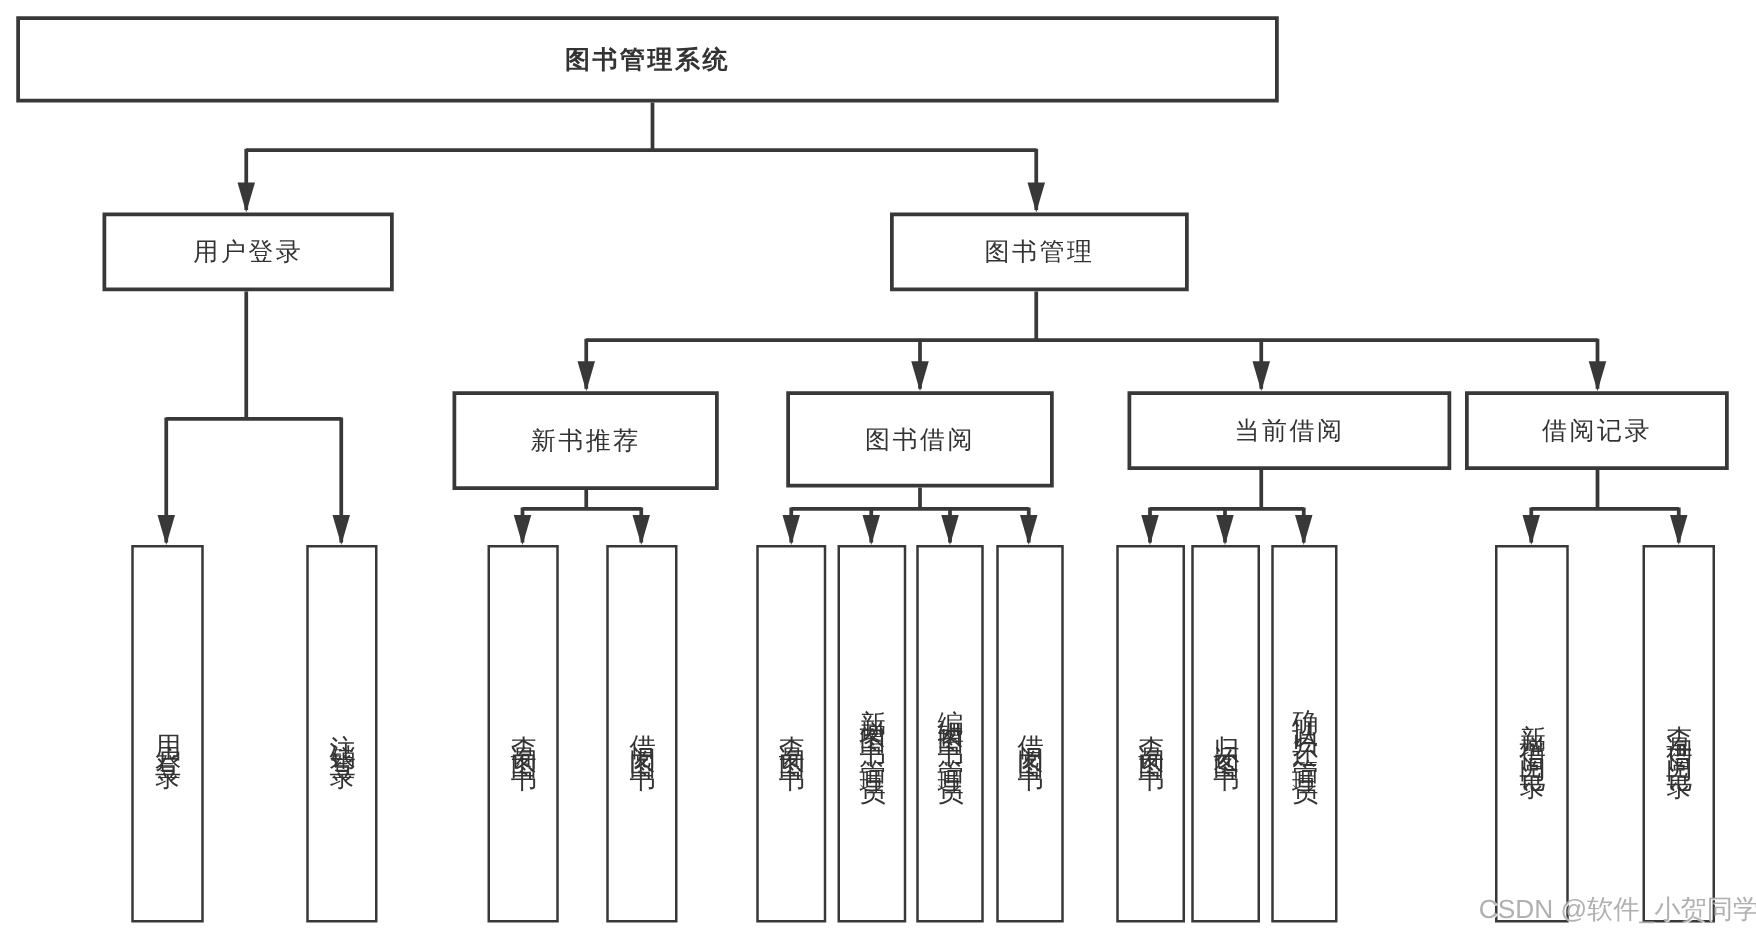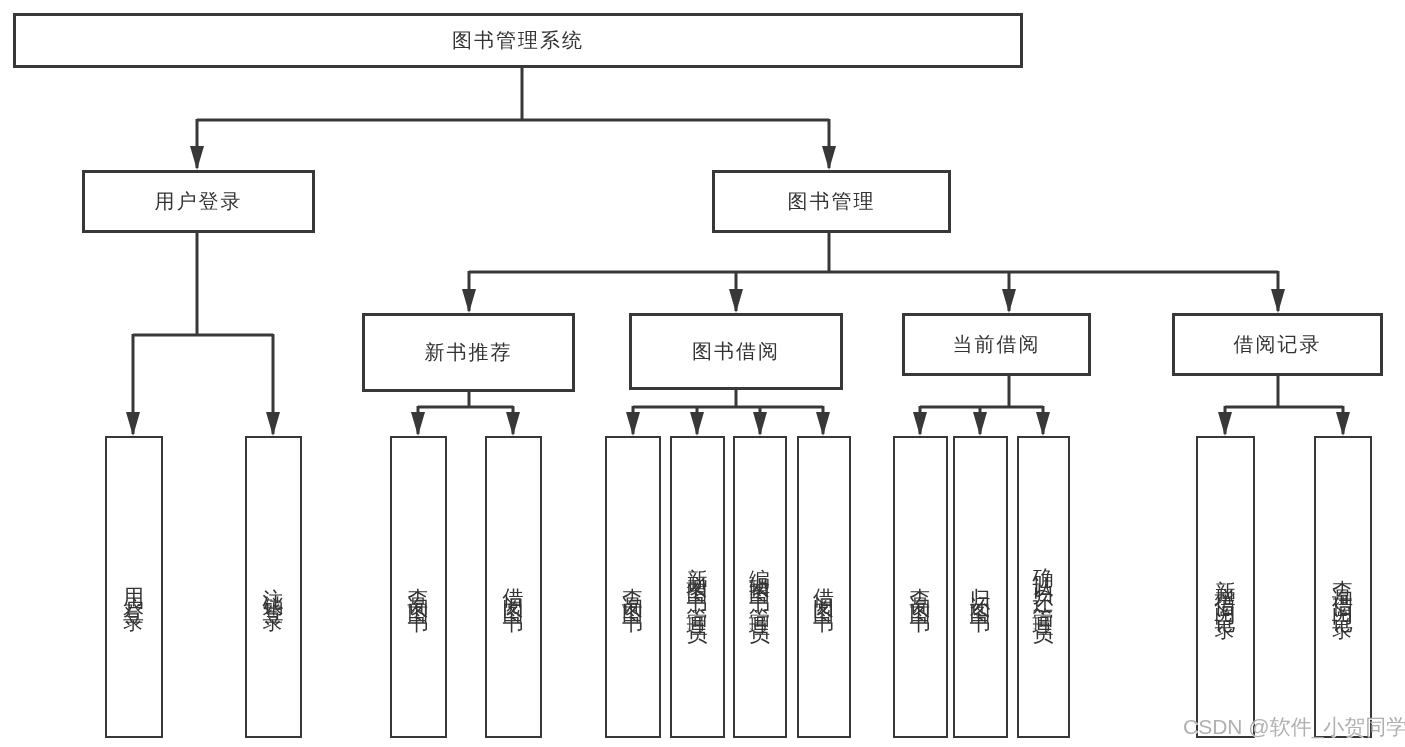--- a/index.html
+++ b/index.html
@@ -122,38 +122,38 @@
       <polygon points="753,412 767,412 760,436"></polygon>
       <polygon points="816,412 830,412 823,436"></polygon>
       <polygon points="913,412 927,412 920,436"></polygon>
       <polygon points="973,412 987,412 980,436"></polygon>
       <polygon points="1036,412 1050,412 1043,436"></polygon>
       <polygon points="1218,412 1232,412 1225,436"></polygon>
       <polygon points="1336,412 1350,412 1343,436"></polygon>
     </g>
   </svg>
 
-  <div class="node hlabel" style="left:13px; top:13px; width:1010px; height:55px;">
+  <div class="node hlabel" style="left:13px; top:13px; width:1010px; height:69px;font-weight:bold;">
     <span>图书管理系统</span>
   </div>
 
   <div class="node hlabel" style="left:82px; top:170px; width:233px; height:63px;">
     <span>用户登录</span>
   </div>
   <div class="node hlabel" style="left:712px; top:170px; width:239px; height:63px;">
     <span>图书管理</span>
   </div>
 
   <div class="node hlabel" style="left:362px; top:313px; width:213px; height:79px;">
     <span>新书推荐</span>
   </div>
   <div class="node hlabel" style="left:629px; top:313px; width:214px; height:77px;">
     <span>图书借阅</span>
   </div>
-  <div class="node hlabel" style="left:902px; top:313px; width:189px; height:63px;">
+  <div class="node hlabel" style="left:902px; top:313px; width:259px; height:63px;">
     <span>当前借阅</span>
   </div>
   <div class="node hlabel" style="left:1172px; top:313px; width:211px; height:63px;">
     <span>借阅记录</span>
   </div>
 
   <div class="node leaf" style="left:105px; top:436px; width:58px; height:302px;">
     <span>用户登录</span>
   </div>
   <div class="node leaf" style="left:245px; top:436px; width:57px; height:302px;">

